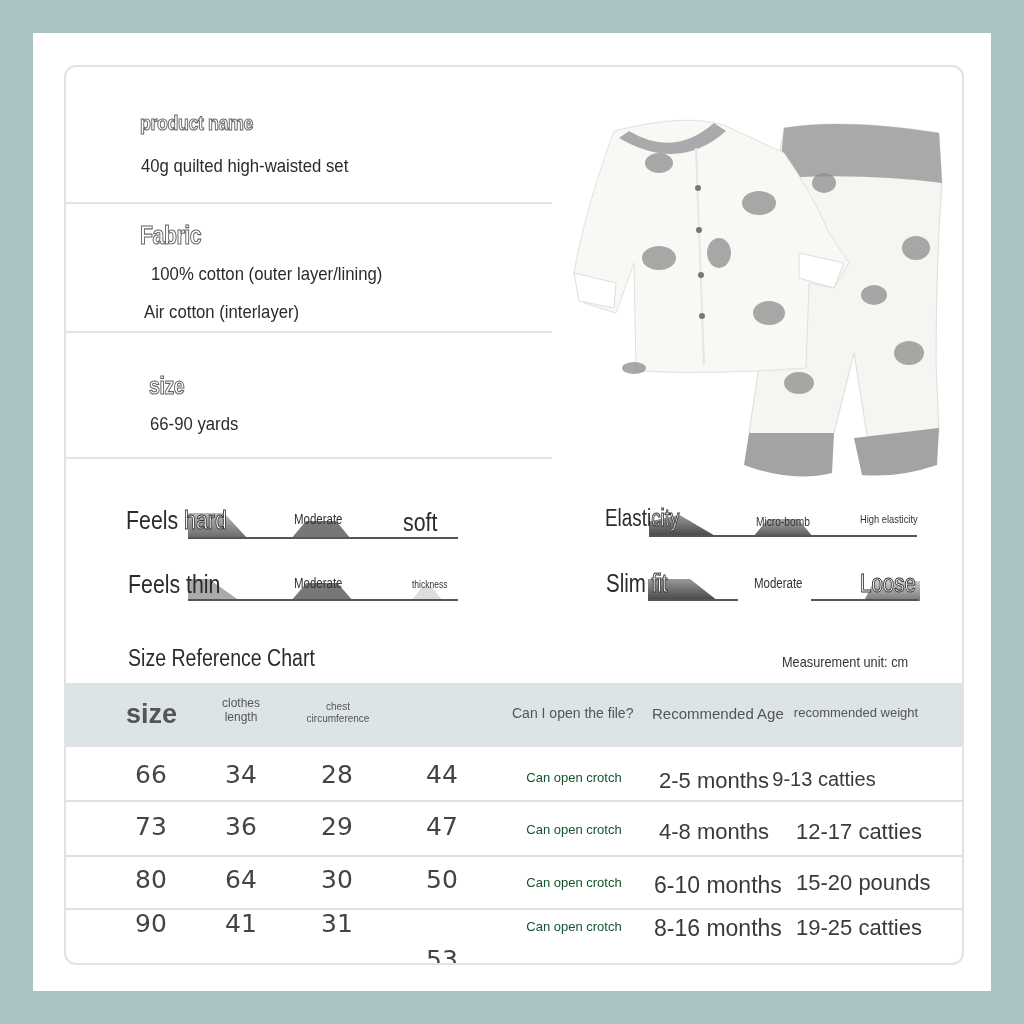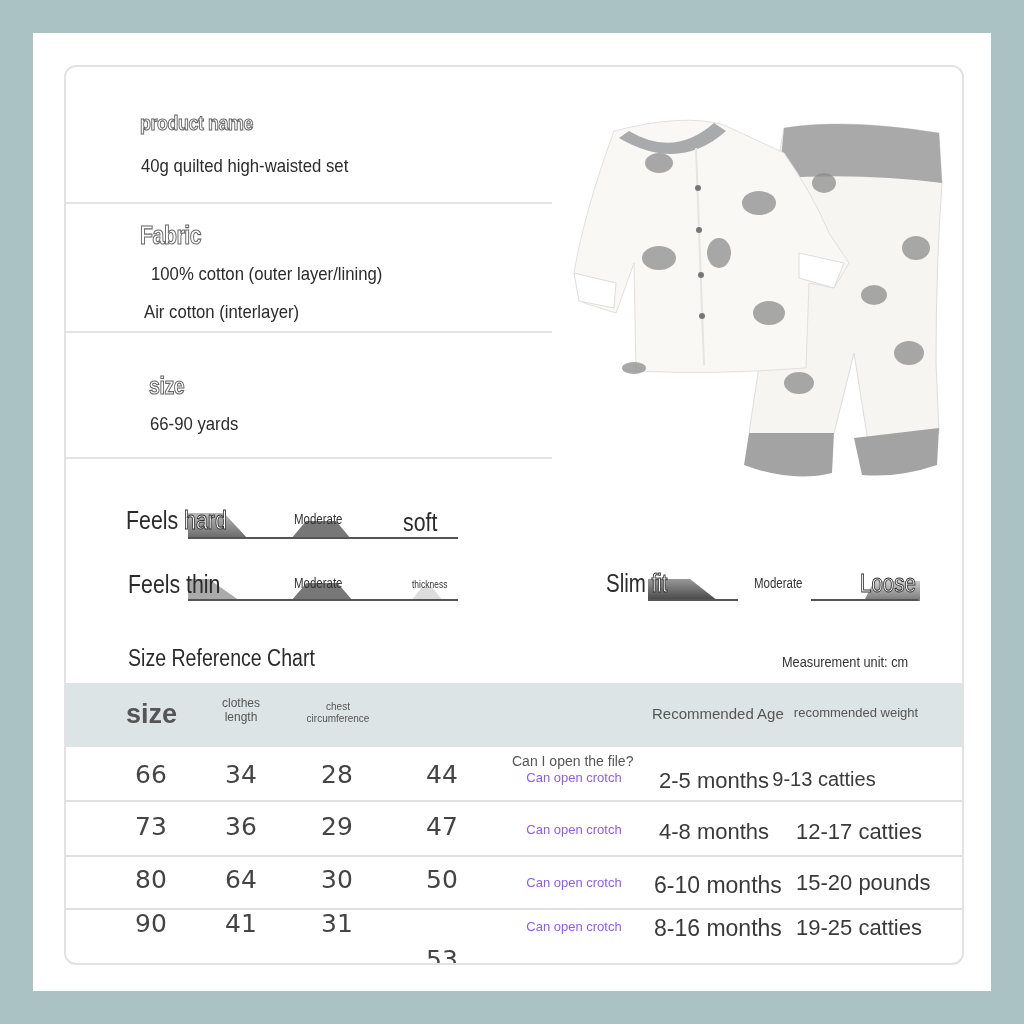--- a/index.html
+++ b/index.html
@@ -55,21 +55,21 @@
   }
   
   .thead {
     position: absolute; left: 0; top: 616px; width: 900px; height: 64px;
     background: #dce4e5;
   }
   .th { position: absolute; text-align: center; color: #555; line-height: 1.15; }
   .row { position: absolute; left: 0; width: 900px; height: 35px; }
   .row-div { position: absolute; left: 0; width: 900px; height: 2px; background: #e0e0e0; }
   .num { position: absolute; font-family: "DejaVu Sans", sans-serif; font-size: 25px; color: #444; text-align: center; width: 80px; }
-  .cell-sm { position: absolute; font-size: 13px; color: #8b5cf6; text-align: center; white-space: nowrap; }
+  .cell-sm { position: absolute; font-size: 13px; color: #14532d; text-align: center; white-space: nowrap; }
   .cell-md { position: absolute; font-size: 22px; color: #3a3a3a; text-align: center; white-space: nowrap; }
 </style>
 </head>
 <body>
 
 <div class="frame"></div>
 
 <div class="card">
 
   <div class="abs outline-label" style="left:74px; top:44px; font-size:21px; transform:scaleX(0.85); transform-origin:left;">product name</div>
@@ -137,20 +137,30 @@
     <div class="hump" style="left:283px; top:18px; width:32px; height:14px; background:#ddd; clip-path:polygon(0 100%,35% 0,65% 0,100% 100%);"></div>
     <div class="track" style="left:60px; top:30px; width:270px;"></div>
     <div class="abs attr-main" style="left:0; top:0;">
       <span>Feels</span>
       <span>thin</span>
     </div>
     <div class="small-lbl" style="left:166px; top:6px;">Moderate</div>
     <div class="tiny-lbl" style="left:284px; top:10px;">thickness</div>
   </div>
 
+  <div class="abs" style="left:539px; top:438px; width:320px; height:40px;">
+    <div class="hump" style="left:44px; top:10px; width:68px; height:22px; background:linear-gradient(180deg,#999,#444); clip-path:polygon(0 100%,0 30%,45% 0,100% 100%);"></div>
+    <div class="hump" style="left:148px; top:14px; width:60px; height:18px; background:linear-gradient(180deg,#aaa,#555); clip-path:polygon(0 100%,25% 0,75% 0,100% 100%);"></div>
+    <div class="track" style="left:44px; top:30px; width:268px;"></div>
+    <div class="abs attr-main" style="left:0; top:0; font-size:23px;">
+      <span>Elasti</span><span class="attr-outline">city</span>
+    </div>
+    <div class="tiny-lbl" style="left:151px; top:10px; font-size:12px;">Micro-bomb</div>
+    <div class="tiny-lbl" style="left:255px; top:8px; font-size:11px;">High elasticity</div>
+  </div>
 
   <div class="abs" style="left:540px; top:502px; width:320px; height:40px;">
     <div class="hump" style="left:42px; top:10px; width:70px; height:22px; background:linear-gradient(180deg,#999,#444); clip-path:polygon(0 100%,0 0,60% 0,100% 100%);"></div>
     <div class="hump" style="left:258px; top:12px; width:56px; height:20px; background:linear-gradient(180deg,#ccc,#777); clip-path:polygon(0 100%,18% 0,100% 0,100% 100%);"></div>
     <div class="track" style="left:42px; top:30px; width:90px;"></div>
     <div class="track" style="left:205px; top:30px; width:107px;"></div>
     <div class="abs attr-main" style="left:0; top:0; font-size:25px;">
       <span>Slim</span>
       <span class="attr-outline">fit</span>
     </div>
@@ -164,21 +174,21 @@
   <div class="thead">
     <div class="th" style="left:60px; top:16px; width:48px; font-size:27px; font-weight:bold; color:#555;">size</div>
     <div class="th" style="left:145px; top:14px; width:60px; font-size:12px;">
       <div>clothes</div>
       <div>length</div>
     </div>
     <div class="th" style="left:232px; top:18px; width:80px; font-size:10px;">
       <div>chest</div>
       <div>circumference</div>
     </div>
-    <div class="th" style="left:446px; top:22px; width:120px; font-size:14px; white-space:nowrap;margin-top:48px;">Can I open the file?</div>
+    <div class="th" style="left:446px; top:22px; width:120px; font-size:14px; white-space:nowrap;">Can I open the file?</div>
     <div class="th" style="left:586px; top:22px; width:126px; font-size:15px; white-space:nowrap;">Recommended Age</div>
     <div class="th" style="left:724px; top:23px; width:132px; font-size:13px; white-space:nowrap;">recommended weight</div>
   </div>
 
   <div class="row" style="top:681px;">
     <div class="num" style="left:45px; top:12px;">66</div>
     <div class="num" style="left:135px; top:12px;">34</div>
     <div class="num" style="left:231px; top:12px;">28</div>
     <div class="num" style="left:336px; top:12px;">44</div>
     <div class="cell-sm" style="left:458px; top:22px; width:100px;">Can open crotch</div>

